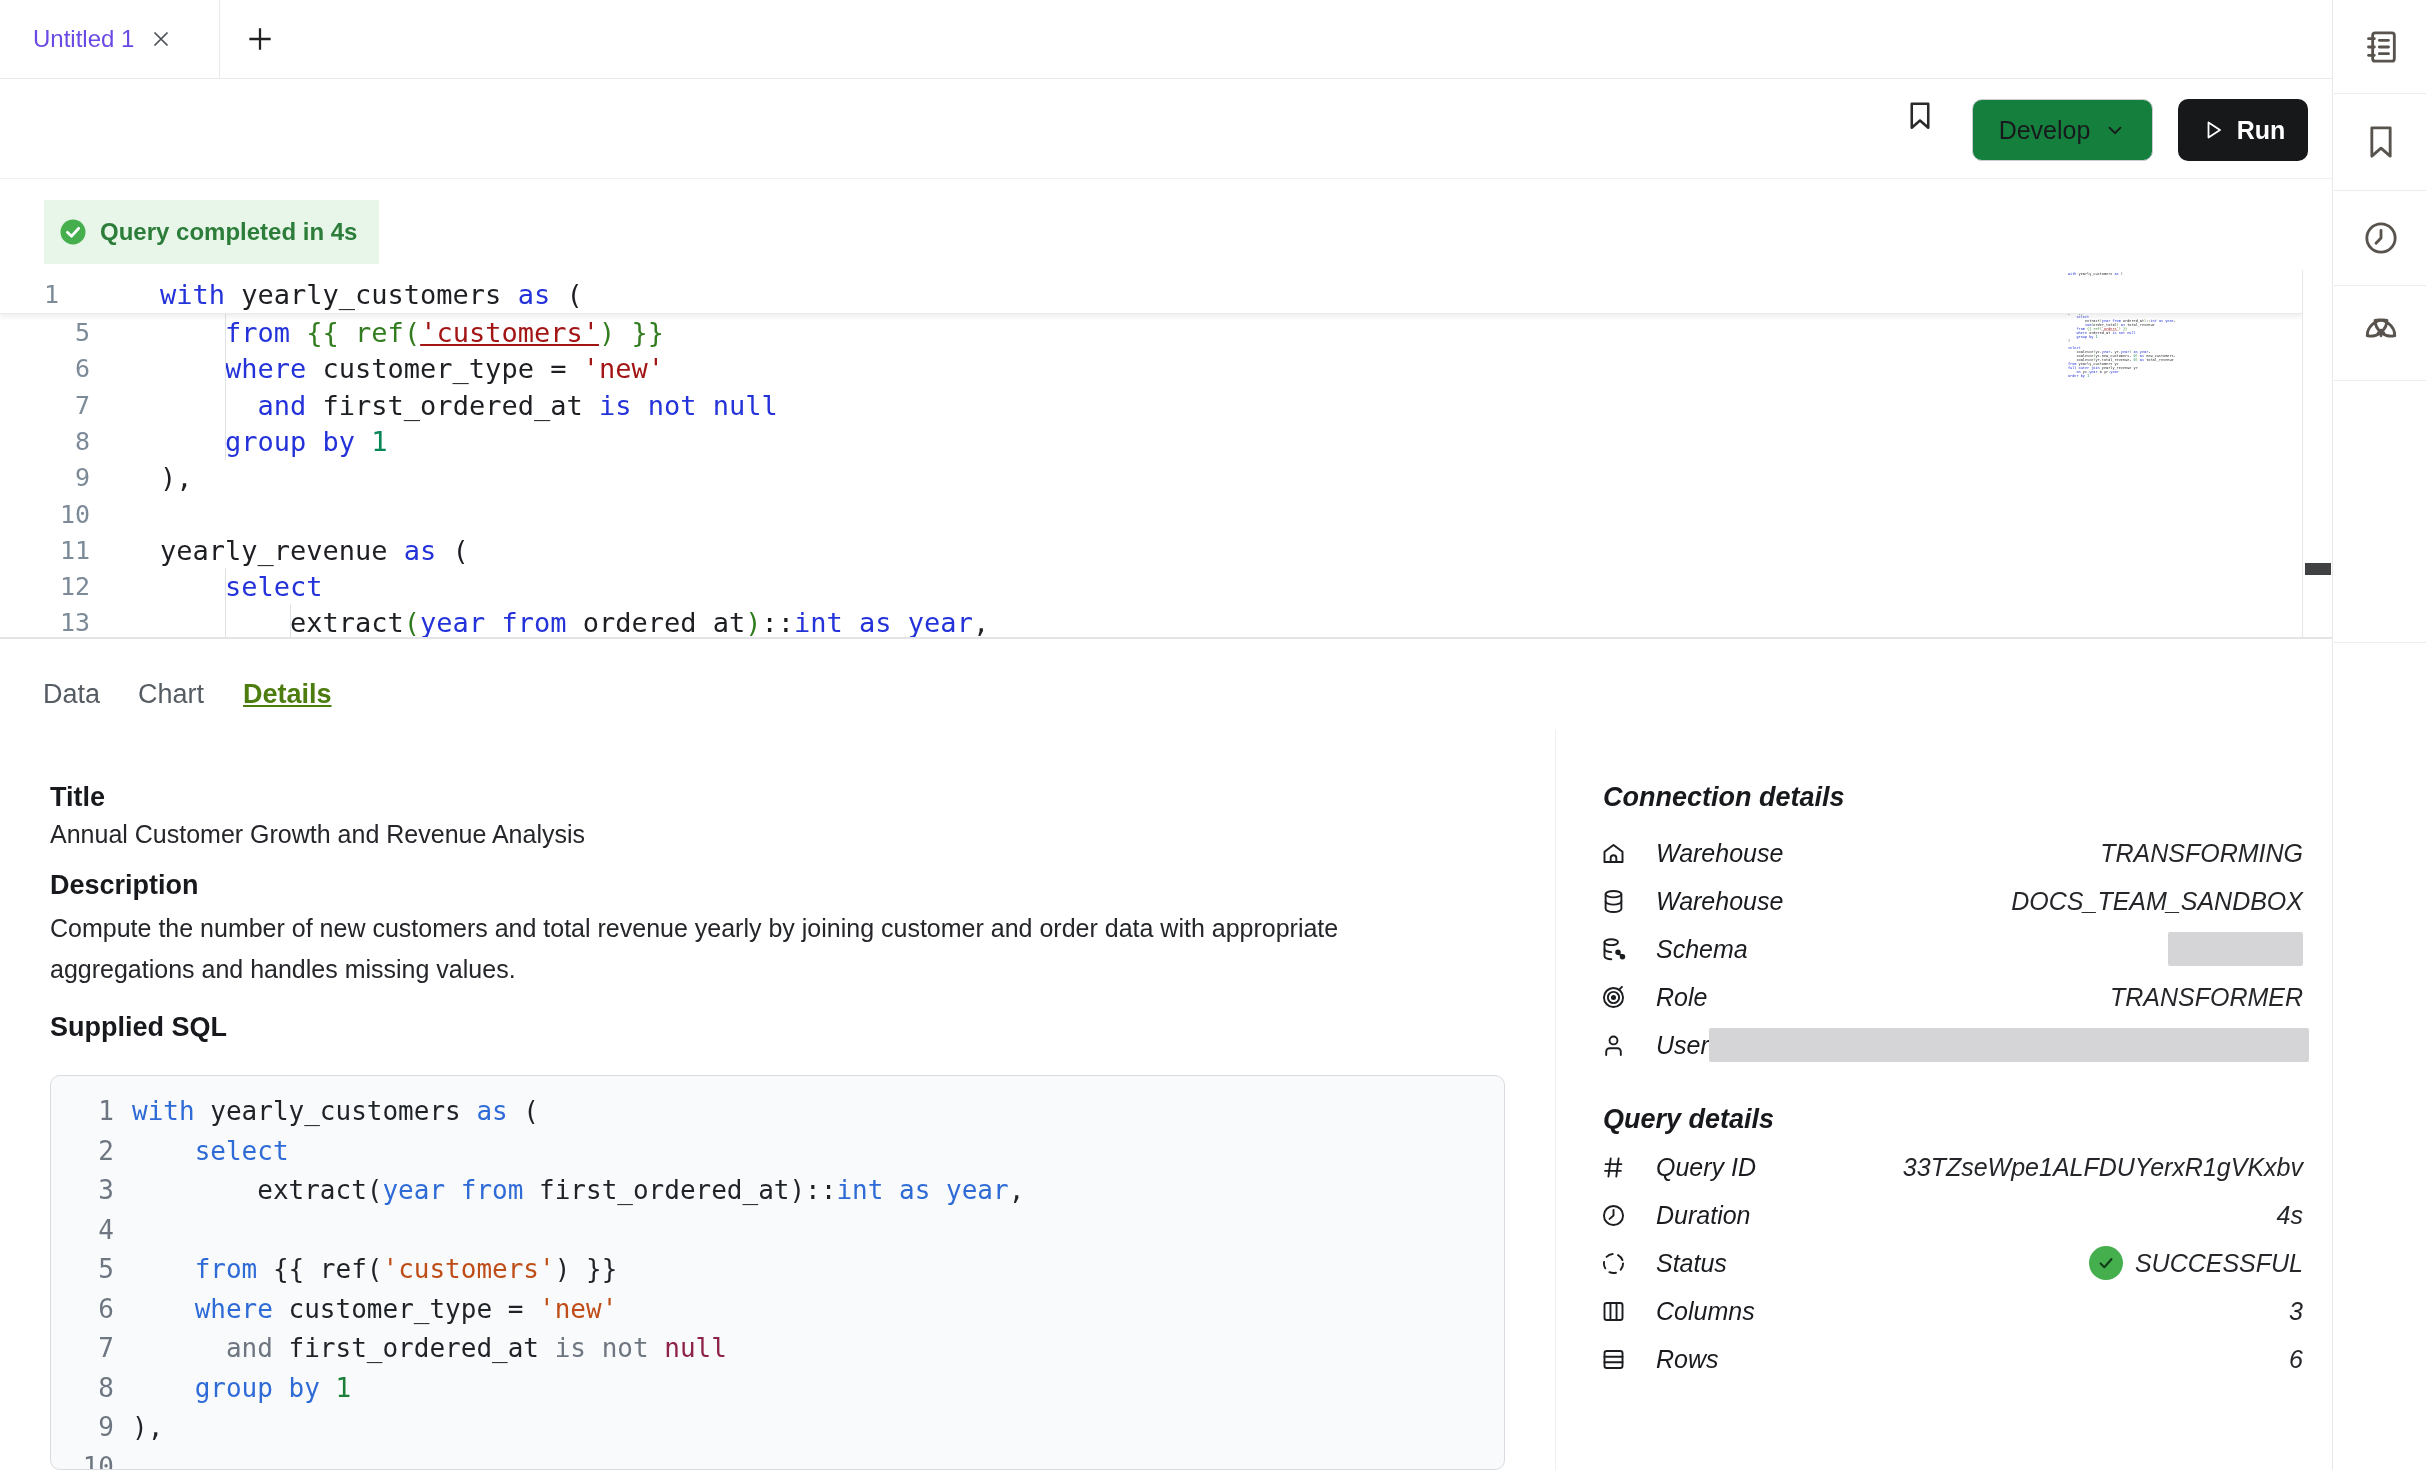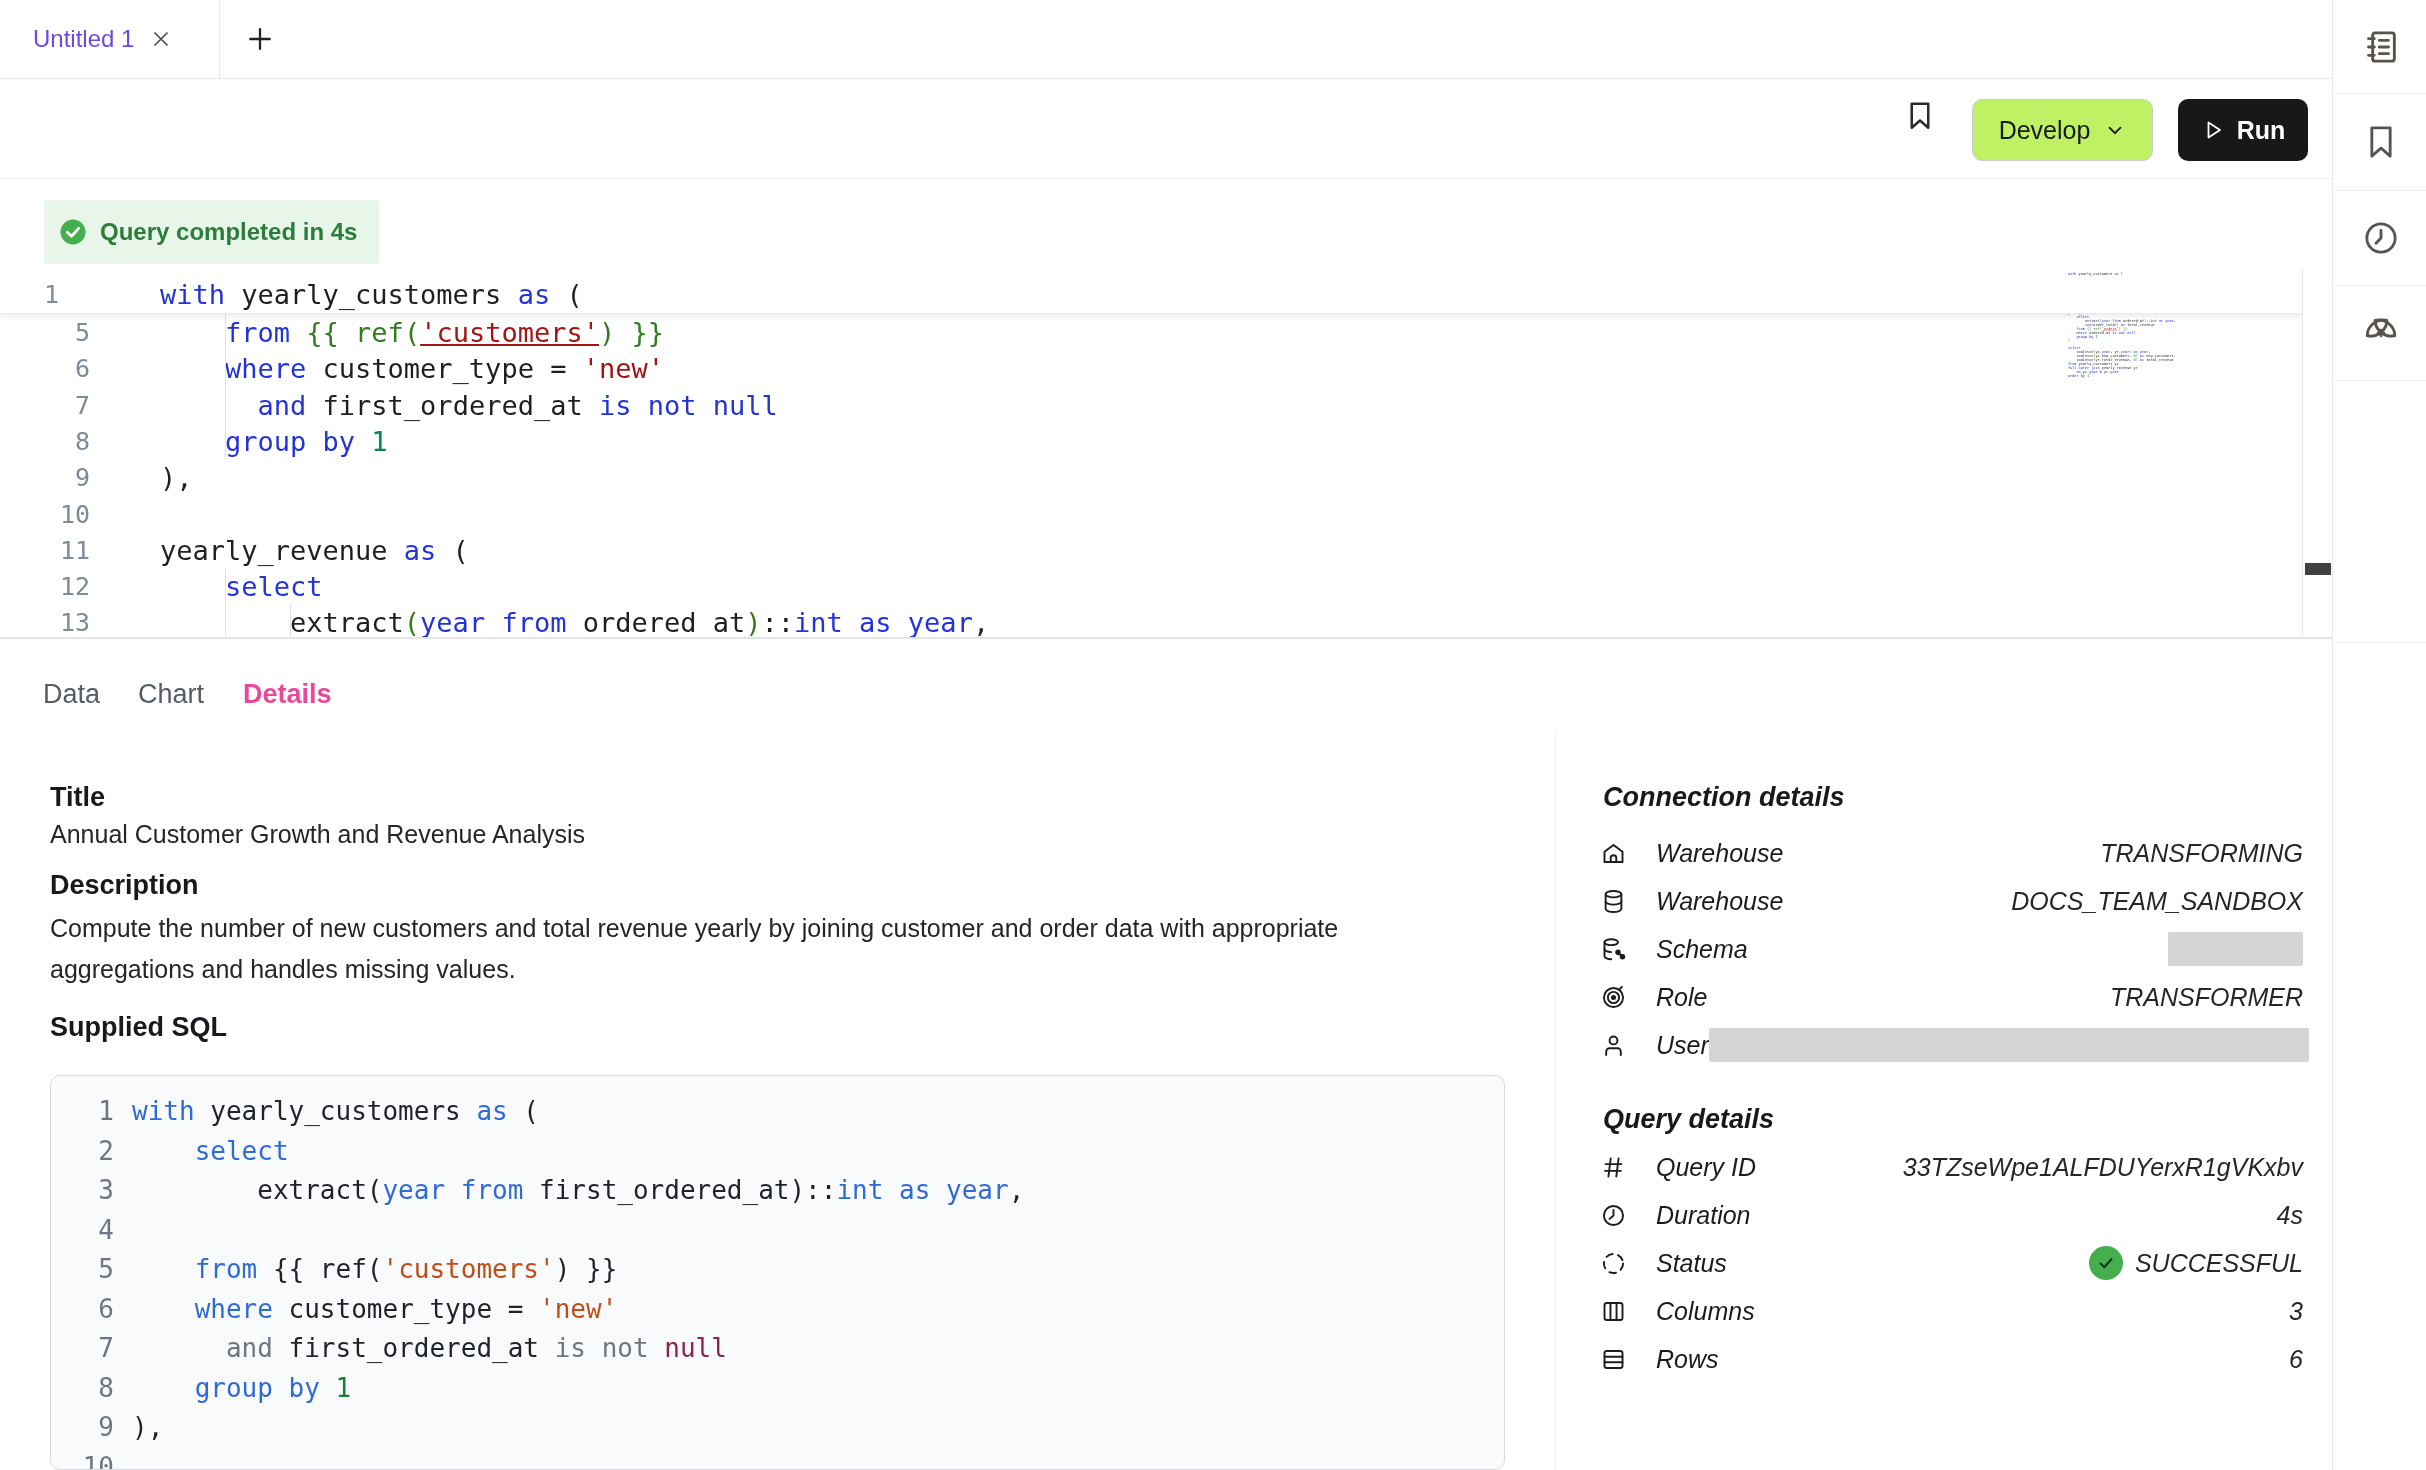--- a/index.html
+++ b/index.html
@@ -9,21 +9,21 @@
   .tabbar{position:absolute;left:0;top:0;width:2426px;height:78px;border-bottom:1px solid #e8e9eb;background:#fff;}
   .filetab{position:absolute;left:0;top:0;width:220px;height:78px;border-right:1px solid #e8e9eb;
            display:flex;align-items:center;padding-left:33px;box-sizing:border-box;gap:14px;}
   .filetab .t{color:var(--accent,#6b49e4);font-size:24px;font-weight:500;}
   .iconbtn{display:inline-flex;align-items:center;justify-content:center;background:none;border:none;padding:0;cursor:pointer;}
   .newtab{position:absolute;left:243px;top:22px;width:34px;height:34px;}
   
   .toolbar{position:absolute;left:0;top:79px;width:2332px;height:99px;border-bottom:1px solid #f0f1f3;background:#fff;}
   .bookmark-tb{position:absolute;left:1896px;top:12px;width:48px;height:48px;}
   .btn-develop{position:absolute;left:1972px;top:20px;width:181px;height:62px;border:1px solid #c9ccd1;border-radius:10px;
-    background:#bef264;display:flex;align-items:center;justify-content:center;gap:14px;font-size:25px;font-weight:500;
+    background:#15803d;display:flex;align-items:center;justify-content:center;gap:14px;font-size:25px;font-weight:500;
     color:#17191c;cursor:pointer;font-family:inherit;}
   .btn-run{position:absolute;left:2178px;top:20px;width:130px;height:62px;border:none;border-radius:10px;
     background:var(--run-bg,#17181a);display:flex;align-items:center;justify-content:center;gap:12px;font-size:25px;
     font-weight:600;color:#fff;cursor:pointer;font-family:inherit;}
   
   .editor{position:absolute;left:0;top:179px;width:2332px;height:458px;background:#fff;border-bottom:2px solid #e2e4e6;box-sizing:content-box;}
   .pill-success{position:absolute;left:44px;top:21px;height:64px;border-radius:0;background:var(--success-bg,#e7f6e9);
     display:flex;align-items:center;gap:12px;padding:0 22px 0 14px;}
   .pill-success .txt{color:var(--success-text,#2b7d39);font-size:24px;font-weight:600;}
   .env-select{position:absolute;left:417px;top:21px;height:48px;border:1px solid #d3d6db;border-radius:24px;background:#fff;
@@ -45,21 +45,21 @@
   
   .minimap{position:absolute;left:2068px;top:93px;width:120px;height:112px;overflow:hidden;}
   .minimap .inner{transform:scale(0.27);transform-origin:0 0;font-family:"DejaVu Sans Mono",monospace;
     font-size:13px;line-height:14.5px;white-space:pre;color:#1d1f23;}
   
   .scrollstrip{position:absolute;left:2302px;top:91px;width:29px;height:367px;border-left:1px solid #e6e7e9;background:#fff;}
   .scrollthumb{position:absolute;left:2px;top:293px;width:26px;height:12px;background:#3f4142;}
   
   .rtabs{position:absolute;left:0;top:650px;width:2332px;height:90px;border-bottom:3px solid #d946ef;background:#fff;}
   .rtab{position:absolute;top:0;height:89px;display:flex;align-items:center;font-size:27px;color:#565c63;cursor:pointer;}
-  .rtab.active{color:#ec4899;font-weight:600;}
+  .rtab.active{color:#4d7c0f;font-weight:600;text-decoration:underline;}
   .rtab-underline{position:absolute;left:228px;top:84px;width:110px;height:5px;background:#8d939b;}
   
   .details{position:absolute;left:0;top:730px;width:2332px;height:740px;background:#fff;}
   .vdivider{position:absolute;left:1555px;top:0;width:1px;height:740px;background:#f0f1f2;}
   .h2{position:absolute;font-size:27px;font-weight:700;color:#17191c;}
   .body-text{position:absolute;font-size:25px;color:#24262a;line-height:41px;}
   .sqlblock{position:absolute;left:50px;top:345px;width:1455px;height:395px;border:1px solid #d8dbe1;border-radius:10px;
     background:#f9fafb;overflow:hidden;box-sizing:border-box;font-family:"DejaVu Sans Mono",monospace;font-size:26px;}
   .sqlblock .bl{position:absolute;left:0;width:100%;height:39.5px;}
   .sqlblock .ln{position:absolute;left:0;width:63px;text-align:right;color:#6e7781;line-height:39.5px;font-size:26px;}

